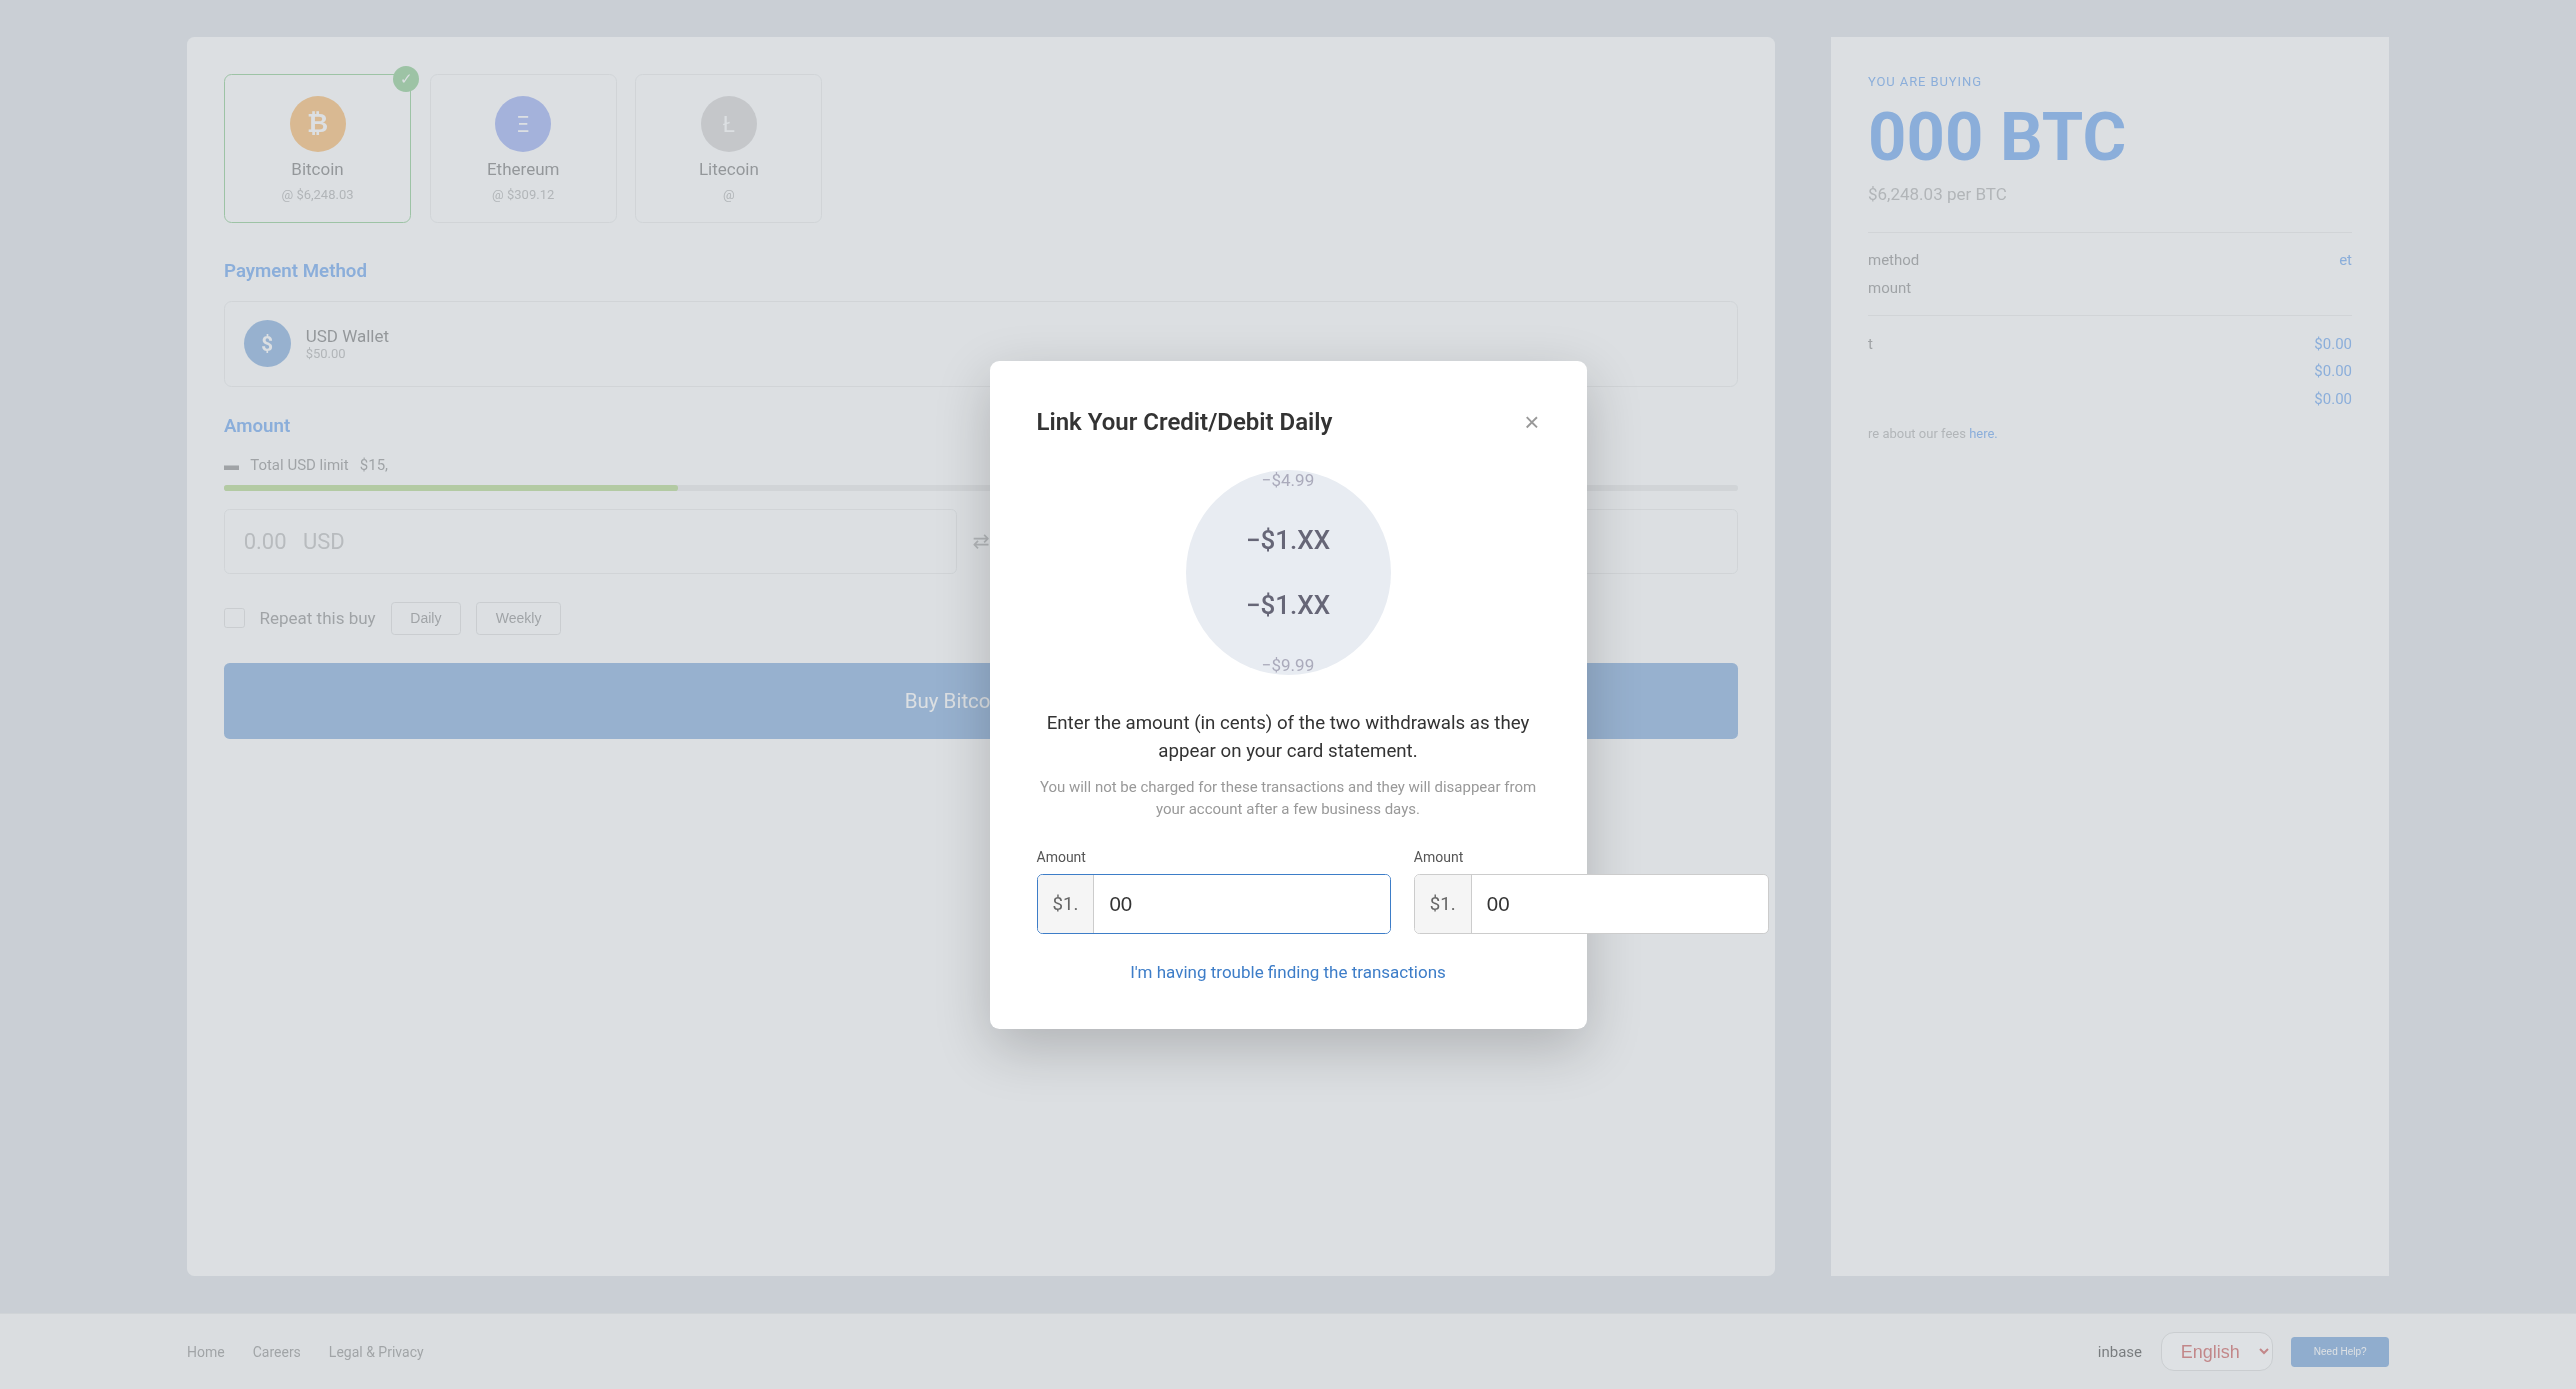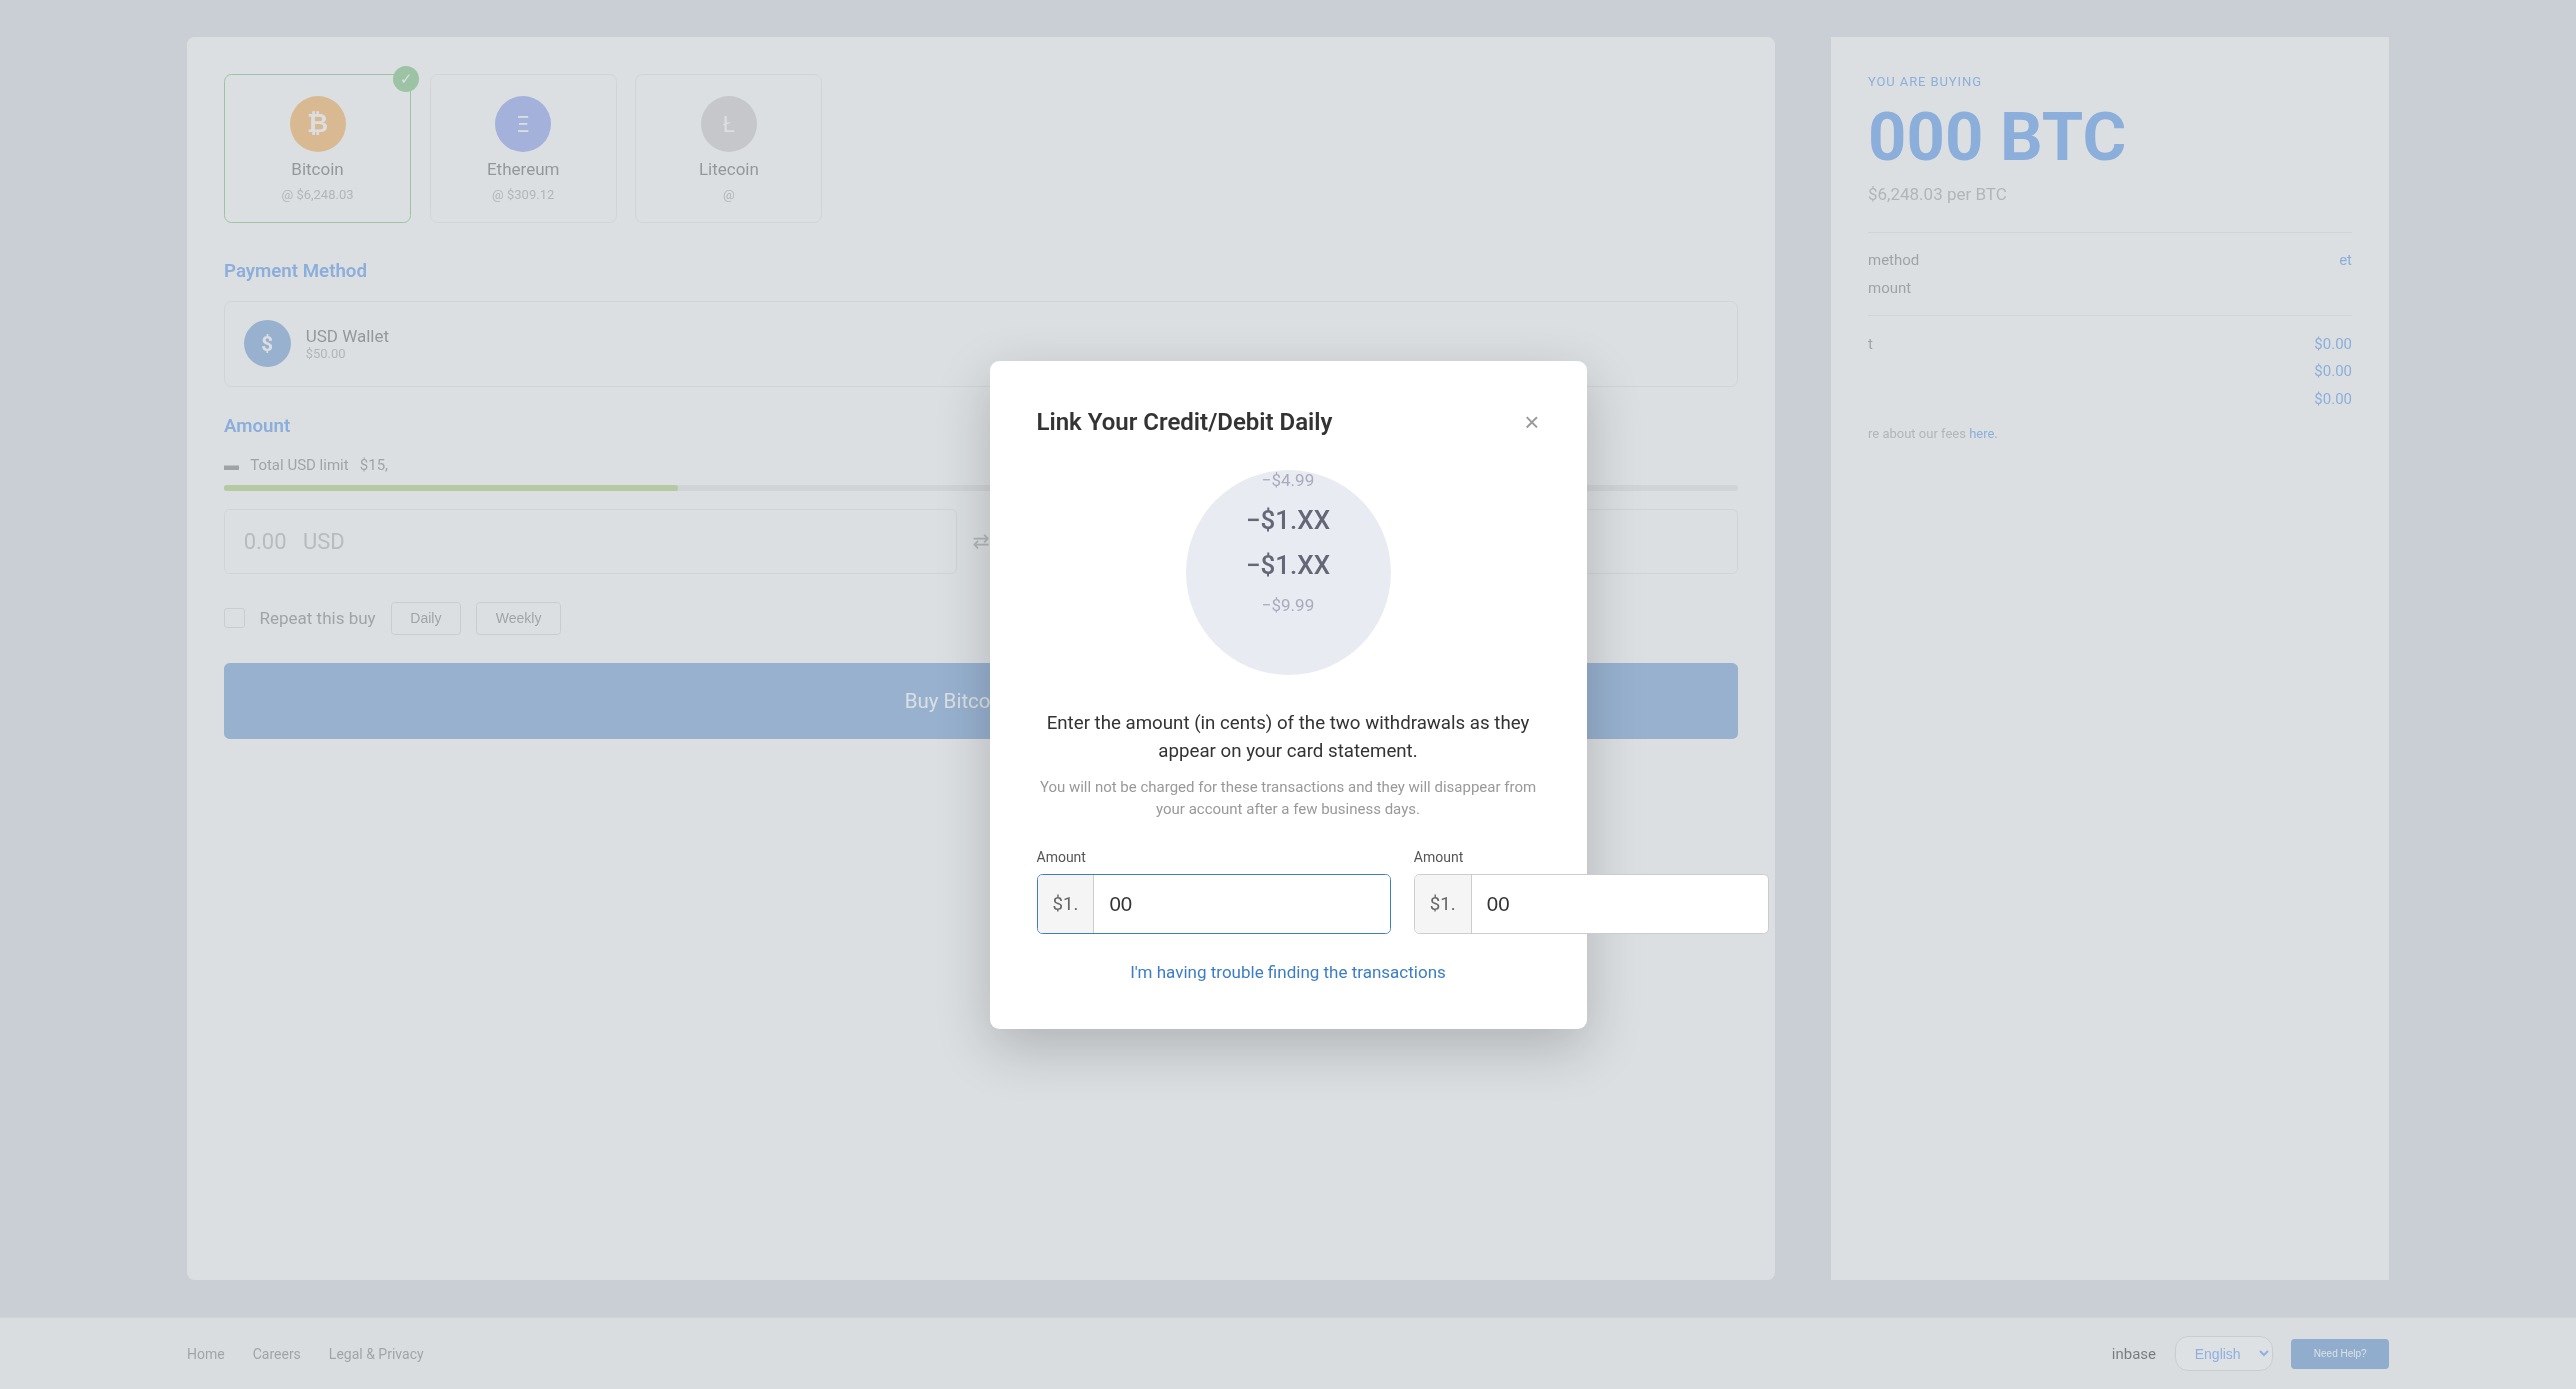--- a/index.html
+++ b/index.html
@@ -301,23 +301,23 @@
     }
 
     .footer-links { display: flex; gap: 28px; font-size: 14px; color: #666; }
 
     .footer-right { display: flex; align-items: center; gap: 18.7px; }
 
     .lang-select {
       border: 0.9px solid #ccc;
       padding: 7.5px 15px;
       border-radius: 13px;
-      font-size: 14px;
+      font-size: 18px;
       background: white;
-      color: #3b82f6;
+      color: #b91c1c;
     }
 
     .help-btn {
       background: #3D7DC8;
       color: white;
       border: none;
       padding: 9.3px 22.4px;
       border-radius: 3.7px;
       font-size: 10px;
     }
@@ -366,21 +366,21 @@
 
     
     .circle-viz {
       width: 205px;
       height: 205px;
       border-radius: 50%;
       background: #e8ecf2;
       display: flex;
       flex-direction: column;
       align-items: center;
-      justify-content: flex-start;
+      justify-content: space-between;
       margin: 0 auto 34px;
       gap: 15px;
     }
 
     .circle-top { font-size: 17px; color: #aab; }
     .circle-mid1 { font-size: 26px; color: #667; font-weight: 500; }
     .circle-mid2 { font-size: 26px; color: #667; font-weight: 500; }
     .circle-bot { font-size: 17px; color: #aab; }
 
     .modal-desc {

